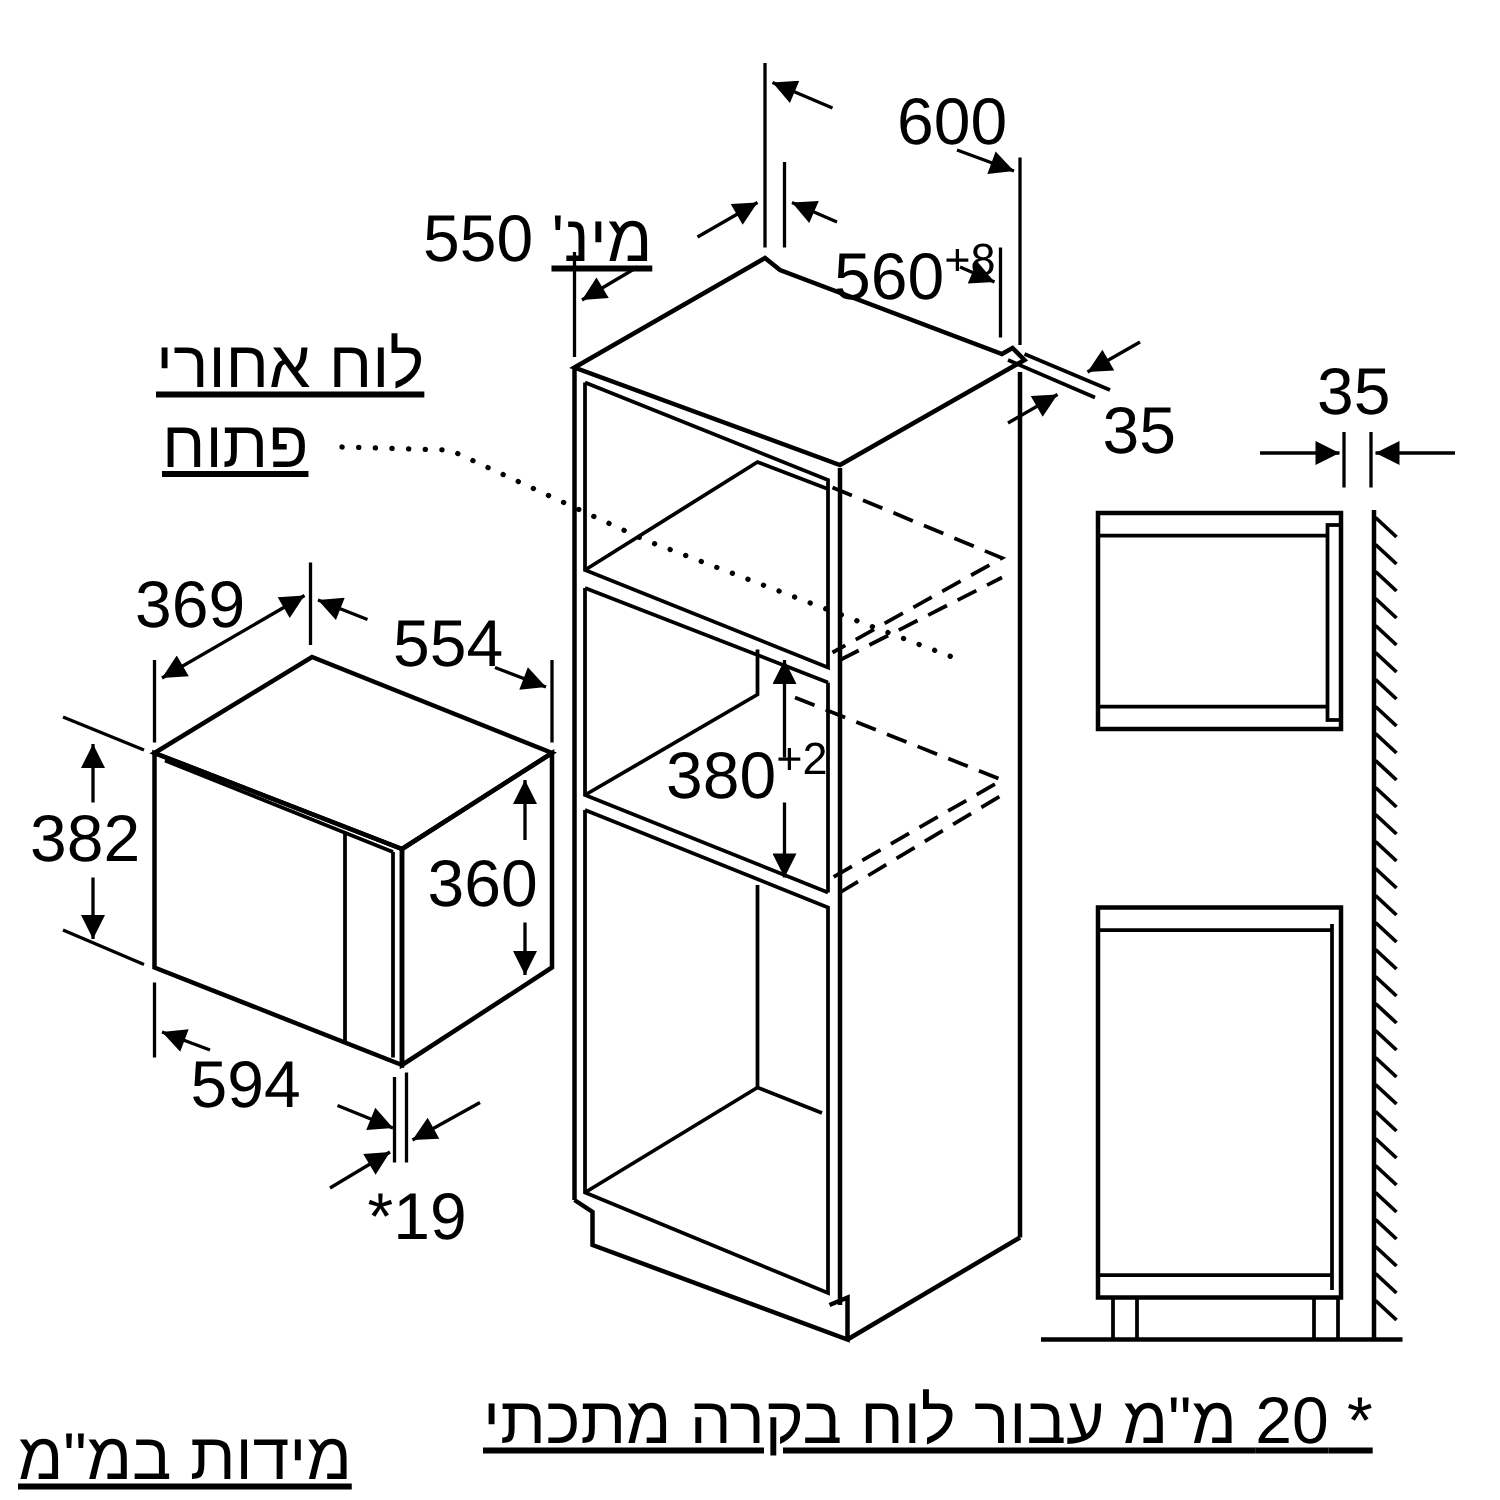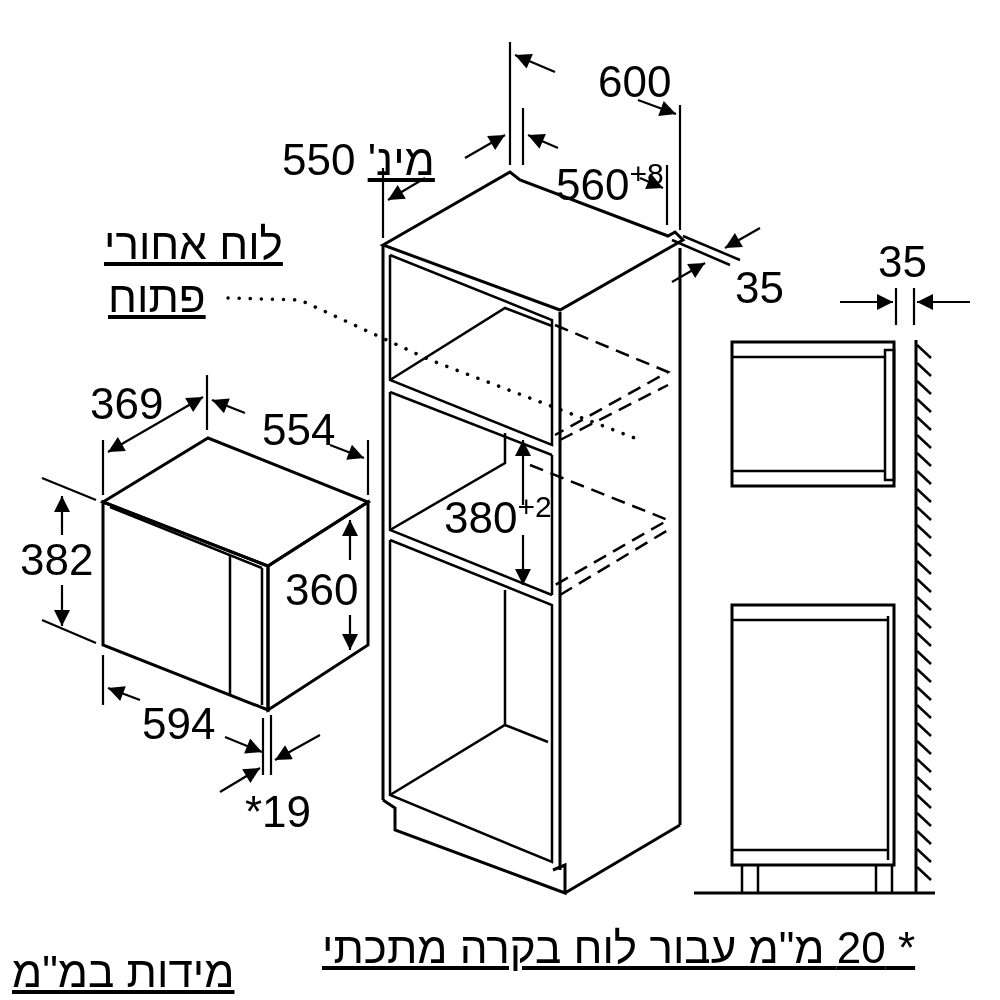--- a/index.html
+++ b/index.html
@@ -202,17 +202,17 @@
 
 <div class="lbl" style="left:90px;top:382px;">369</div>
 <div class="lbl" style="left:250px;top:408px;margin-left:12px;">554</div>
 
 <div class="lbl" style="left:444px;top:496px;">
   <span>380</span><span class="sup">+2</span>
 </div>
 
 <div class="lbl" style="left:20px;top:538px;text-align:center;">382</div>
 <div class="lbl" style="left:285px;top:568px;">360</div>
-<div class="lbl" style="left:142px;top:702px;">594</div>
+<div class="lbl" style="left:127px;top:702px;">594</div>
 <div class="lbl" style="left:245px;top:790px;text-align:center;">*19</div>
 
 <div class="lbl heb" style="left:322px;top:926px;">* 20 מ"מ עבור לוח בקרה מתכתי</div>
 <div class="lbl heb" style="left:12px;top:950px;">מידות במ"מ</div>
 
 </body></html>

